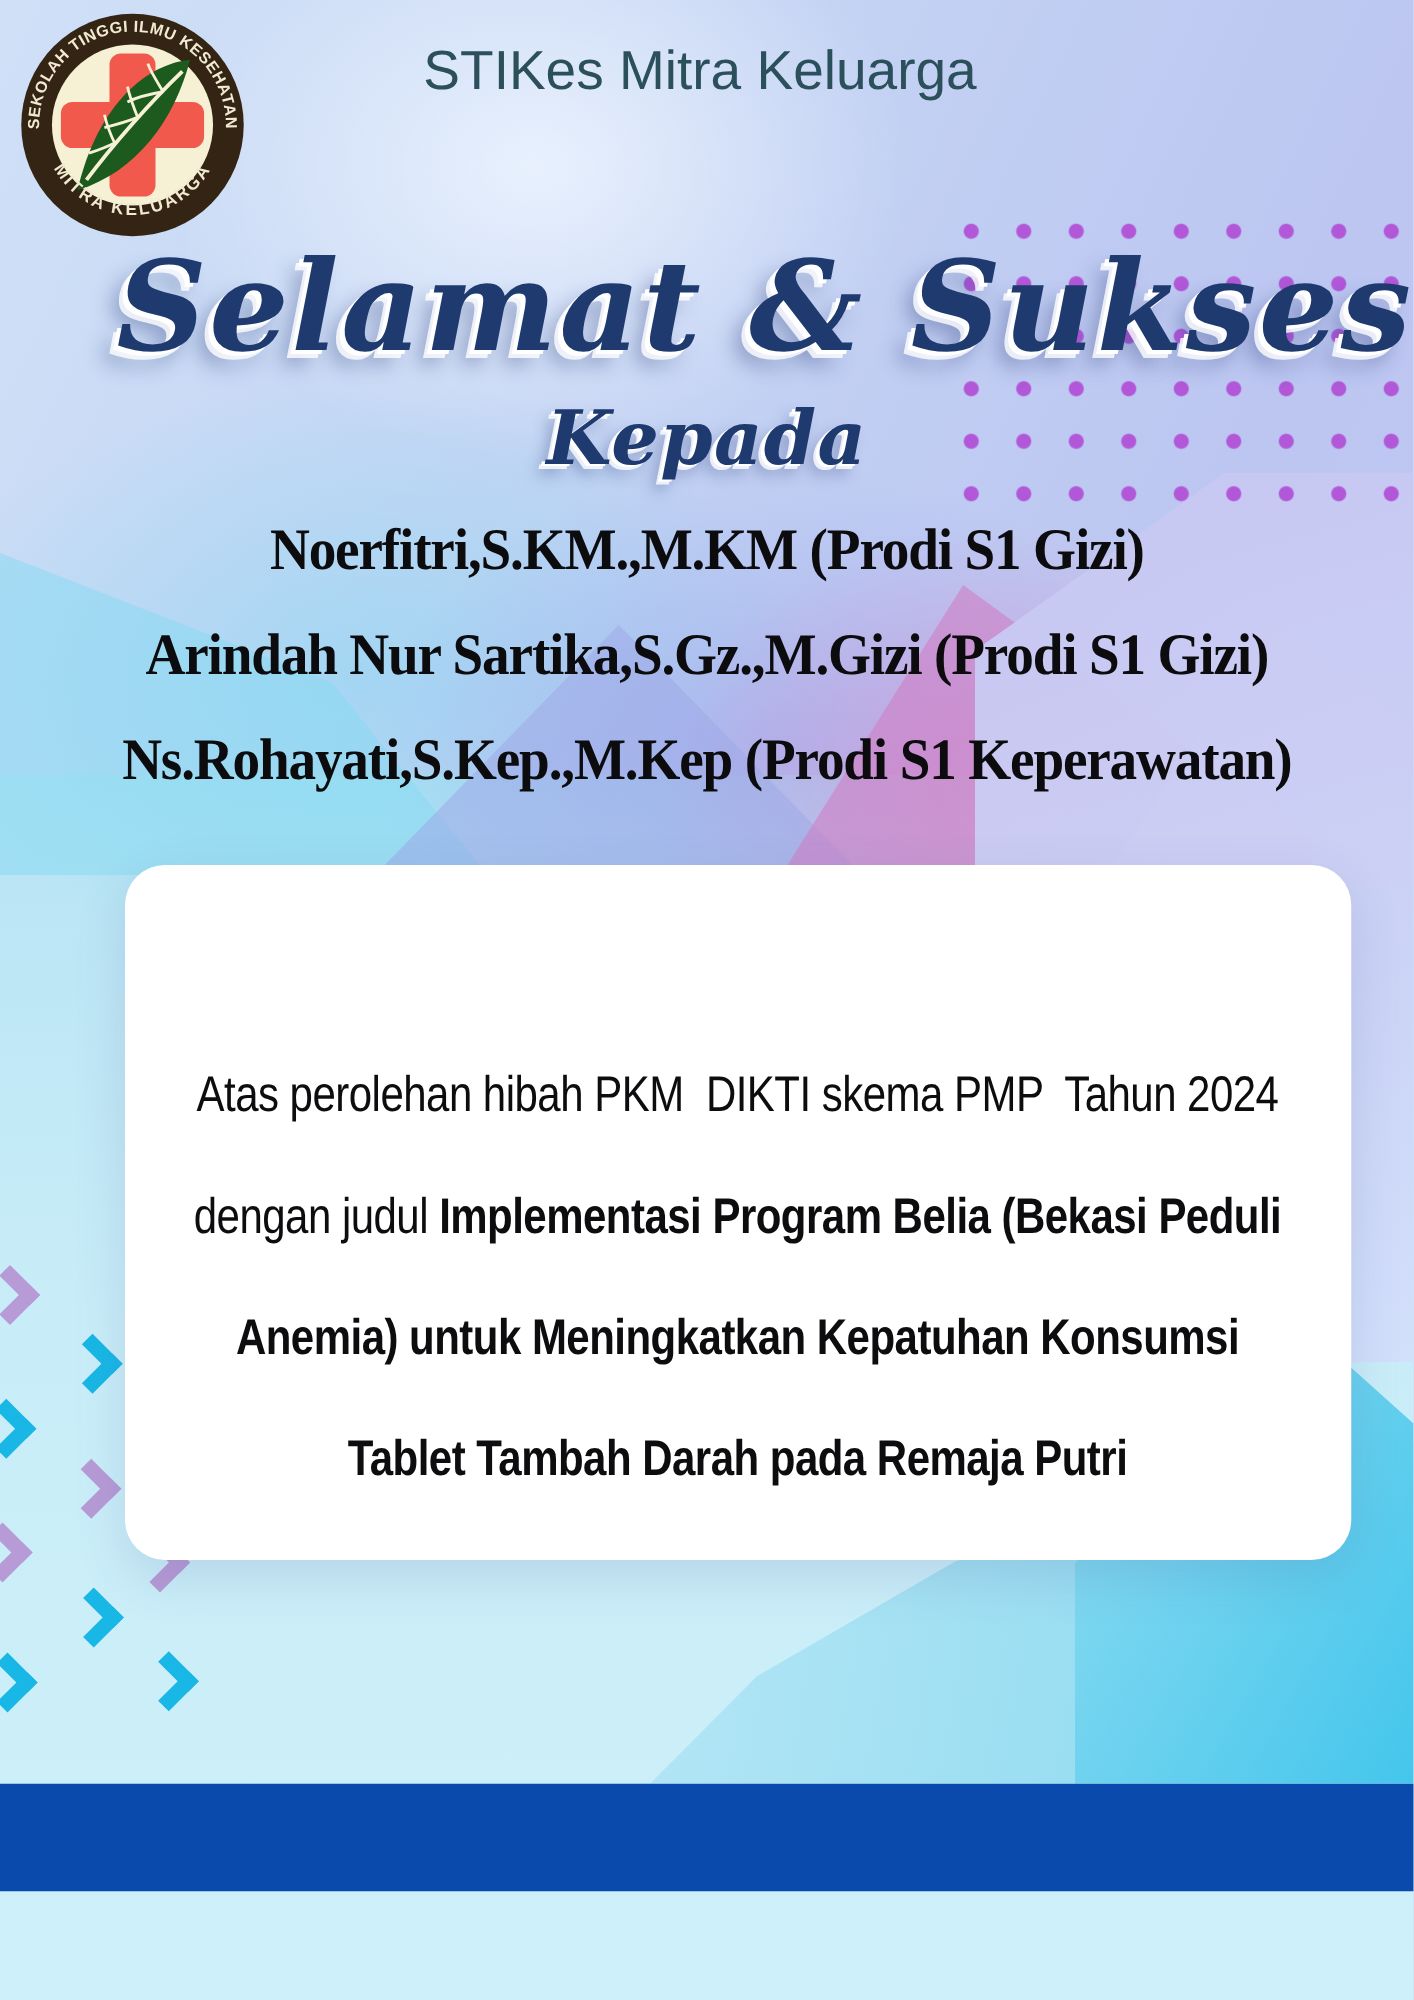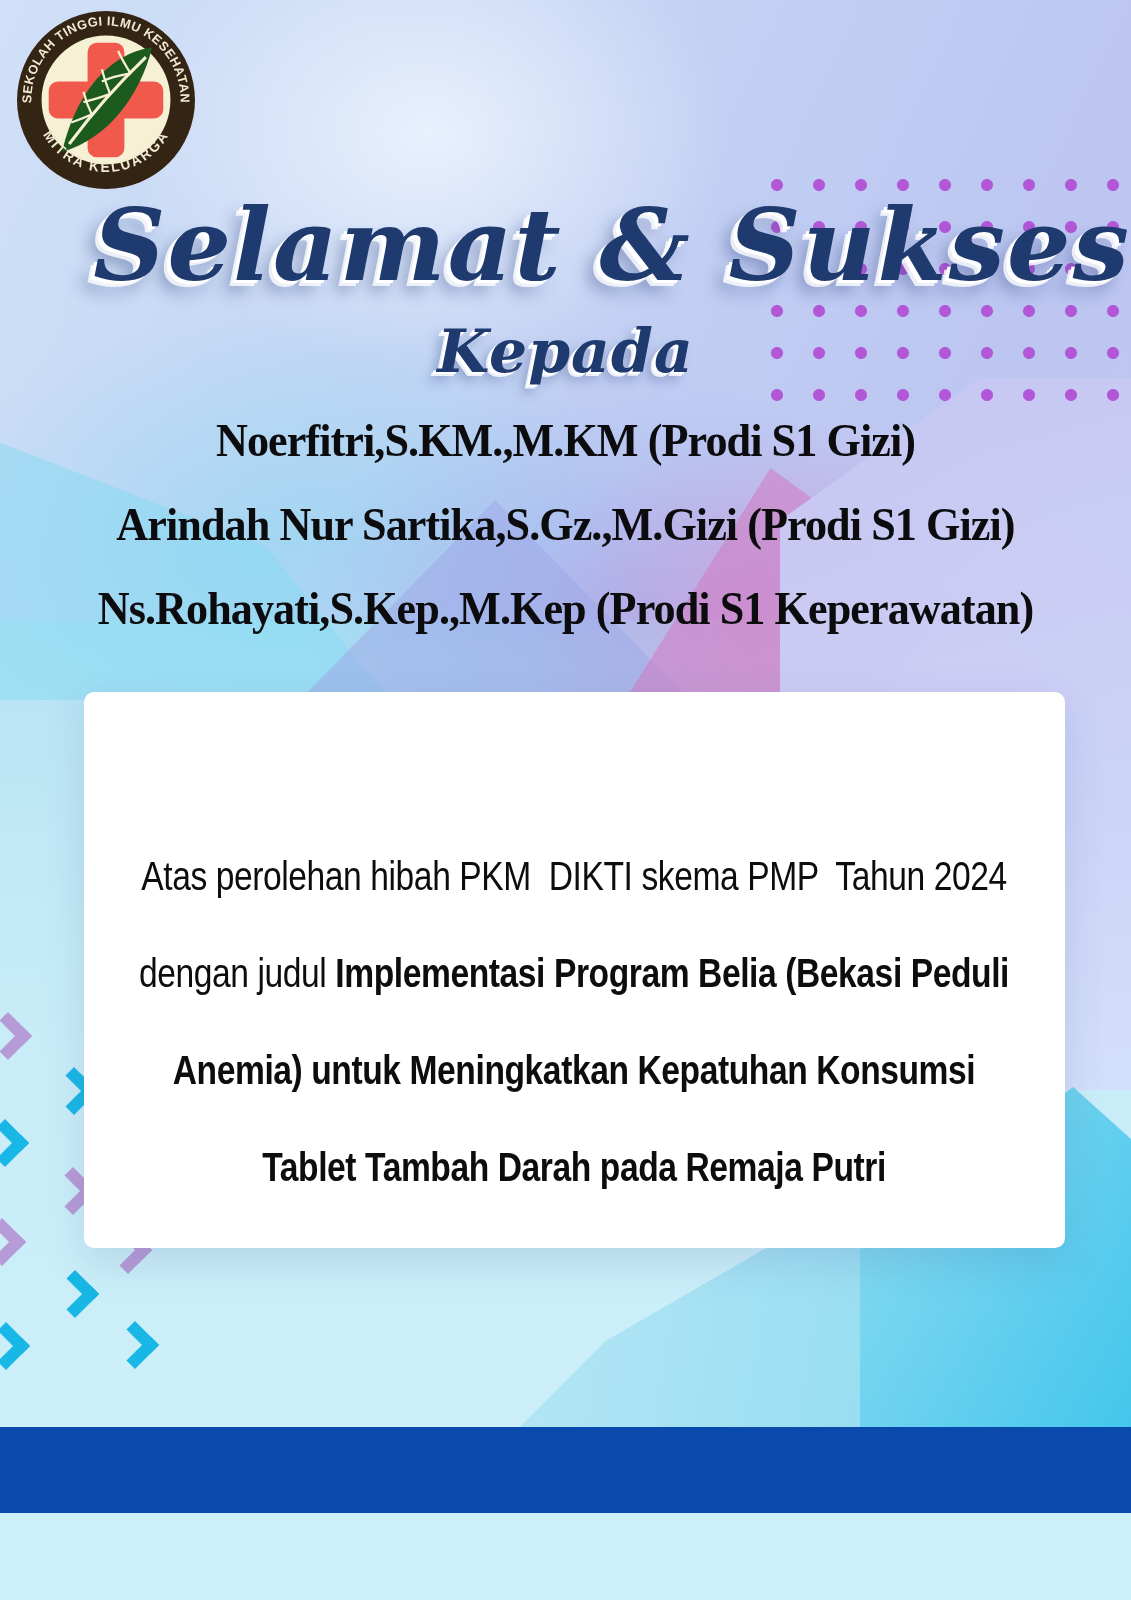--- a/index.html
+++ b/index.html
@@ -56,21 +56,21 @@
     font-family:"DejaVu Serif",serif;font-style:italic;font-weight:bold;
     font-size:100px;color:#1e3a6f;letter-spacing:2px;
     text-shadow:-4px 3px 0 #ffffff,-7px 6px 0 rgba(255,255,255,.8),-12px 12px 16px rgba(50,70,130,.40);}
   .subtitle{left:0;top:316px;width:1131px;text-align:center;z-index:7;
     font-family:"DejaVu Serif",serif;font-style:italic;font-weight:bold;
     font-size:60px;color:#1e3a6f;letter-spacing:1px;
     text-shadow:-3px 2px 0 #ffffff,-5px 4px 0 rgba(255,255,255,.8),-8px 8px 12px rgba(50,70,130,.40);}
   .names{left:0;top:398px;width:1131px;text-align:center;z-index:7;
     color:#0c0c0e;font-weight:700;font-size:47px;line-height:84px;letter-spacing:-1px;font-family:Liberation Serif, serif;}
   .names .name-line{transform:scaleX(.94);transform-origin:center;}
-  .card{left:84px;top:692px;width:981px;height:556px;background:#ffffff;border-radius:10px;
+  .card{left:100px;top:692px;width:981px;height:556px;background:#ffffff;border-radius:32px;
     box-shadow:0 14px 40px rgba(70,90,150,.16);z-index:5;}
   .card-text{position:absolute;left:-30px;top:96px;width:1040px;text-align:center;
     font-size:40px;line-height:97px;color:#0d0d0f;letter-spacing:-0.5px;
     transform:scaleX(.84);transform-origin:center top;white-space:pre-wrap;}
   .card-text .reg{font-weight:500;}
   .card-text .bold{font-weight:800;}
 </style>
 </head>
 <body>
 
@@ -122,20 +122,21 @@
       <text font-family="Liberation Sans, sans-serif" font-size="12.5" font-weight="bold" fill="#f1ead0" letter-spacing="0.5">
         <textPath href="#arcTop" startOffset="50%" text-anchor="middle">SEKOLAH TINGGI ILMU KESEHATAN</textPath>
       </text>
       <text font-family="Liberation Sans, sans-serif" font-size="13.5" font-weight="bold" fill="#f1ead0" letter-spacing="2">
         <textPath href="#arcBottom" startOffset="50%" text-anchor="middle">MITRA KELUARGA</textPath>
       </text>
     </svg>
   </div>
 
   <div class="layer header">
+    <div class="h2">STIKes Mitra Keluarga</div>
   </div>
 
   <div class="layer title">Selamat &amp; Sukses</div>
   <div class="layer subtitle">Kepada</div>
 
   <div class="layer names">
     <div class="name-line">Noerfitri,S.KM.,M.KM (Prodi S1 Gizi)</div>
     <div class="name-line">Arindah Nur Sartika,S.Gz.,M.Gizi (Prodi S1 Gizi)</div>
     <div class="name-line">Ns.Rohayati,S.Kep.,M.Kep (Prodi S1 Keperawatan)</div>
   </div>

